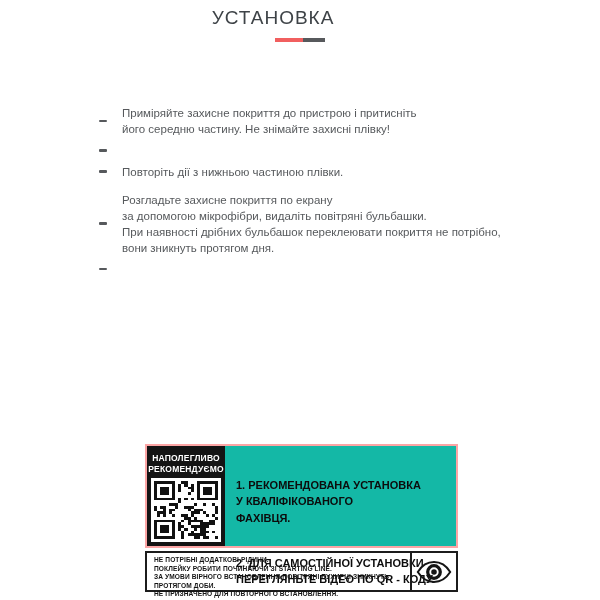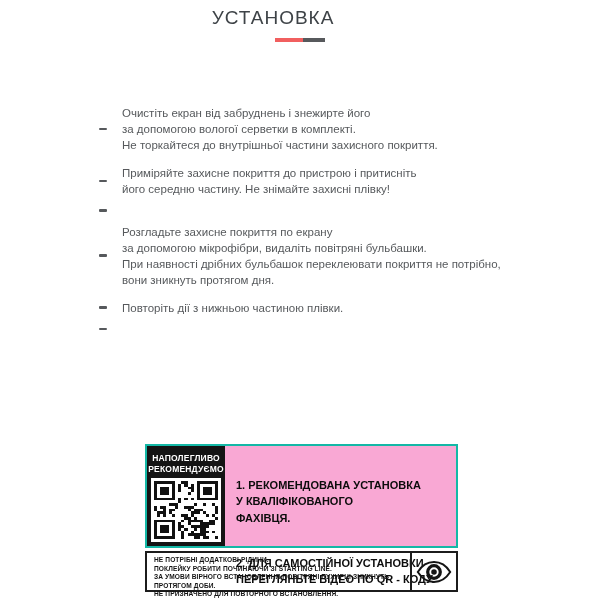--- a/index.html
+++ b/index.html
@@ -53,22 +53,22 @@
     white-space: pre-line;
   }
   .rec-box {
     position: absolute;
     top: 444px; left: 145px;
     width: 313px;
   }
   .rec-main {
     display: flex;
     height: 104px;
-    border: 2px solid #14b8a6;
-    background: #f9a8d4;
+    border: 2px solid #fca5a5;
+    background: #14b8a6;
   }
   .rec-sidebar {
     flex: 0 0 78px;
     background: #141414;
     overflow: hidden;
   }
   .rec-sidebar-label {
     padding-top: 7px;
     text-align: center;
     color: #ffffff;
@@ -128,42 +128,36 @@
   <h1 class="title">УСТАНОВКА</h1>
 
   <div class="divider">
     <span class="divider-red"></span>
     <span class="divider-gray"></span>
   </div>
 
   <div class="list" id="instruction-list">
       <div class="item">
         <span class="dash"></span>
-        <div class="item-text">Очистіть екран від забруднень і знежирте його
-за допомогою вологої серветки в комплекті.
-Не торкайтеся до внутрішньої частини захисного покриття.</div>
+        <div class="item-text">Приміряйте захисне покриття до пристрою і притисніть
+його середню частину. Не знімайте захисні плівку!</div>
       </div>
       <div class="item">
         <span class="dash"></span>
-        <div class="item-text">Приміряйте захисне покриття до пристрою і притисніть
-його середню частину. Не знімайте захисні плівку!</div>
       </div>
       <div class="item">
         <span class="dash"></span>
+        <div class="item-text">Повторіть дії з нижньою частиною плівки.</div>
       </div>
       <div class="item">
         <span class="dash"></span>
         <div class="item-text">Розгладьте захисне покриття по екрану
 за допомогою мікрофібри, видаліть повітряні бульбашки.
 При наявності дрібних бульбашок переклеювати покриття не потрібно,
 вони зникнуть протягом дня.</div>
-      </div>
-      <div class="item">
-        <span class="dash"></span>
-        <div class="item-text">Повторіть дії з нижньою частиною плівки.</div>
       </div>
       <div class="item">
         <span class="dash"></span>
       </div>
     </div>
 
   <div class="rec-box">
     <div class="rec-main">
       <div class="rec-sidebar">
         <div class="rec-sidebar-label" id="sidebar-label">НАПОЛЕГЛИВО

